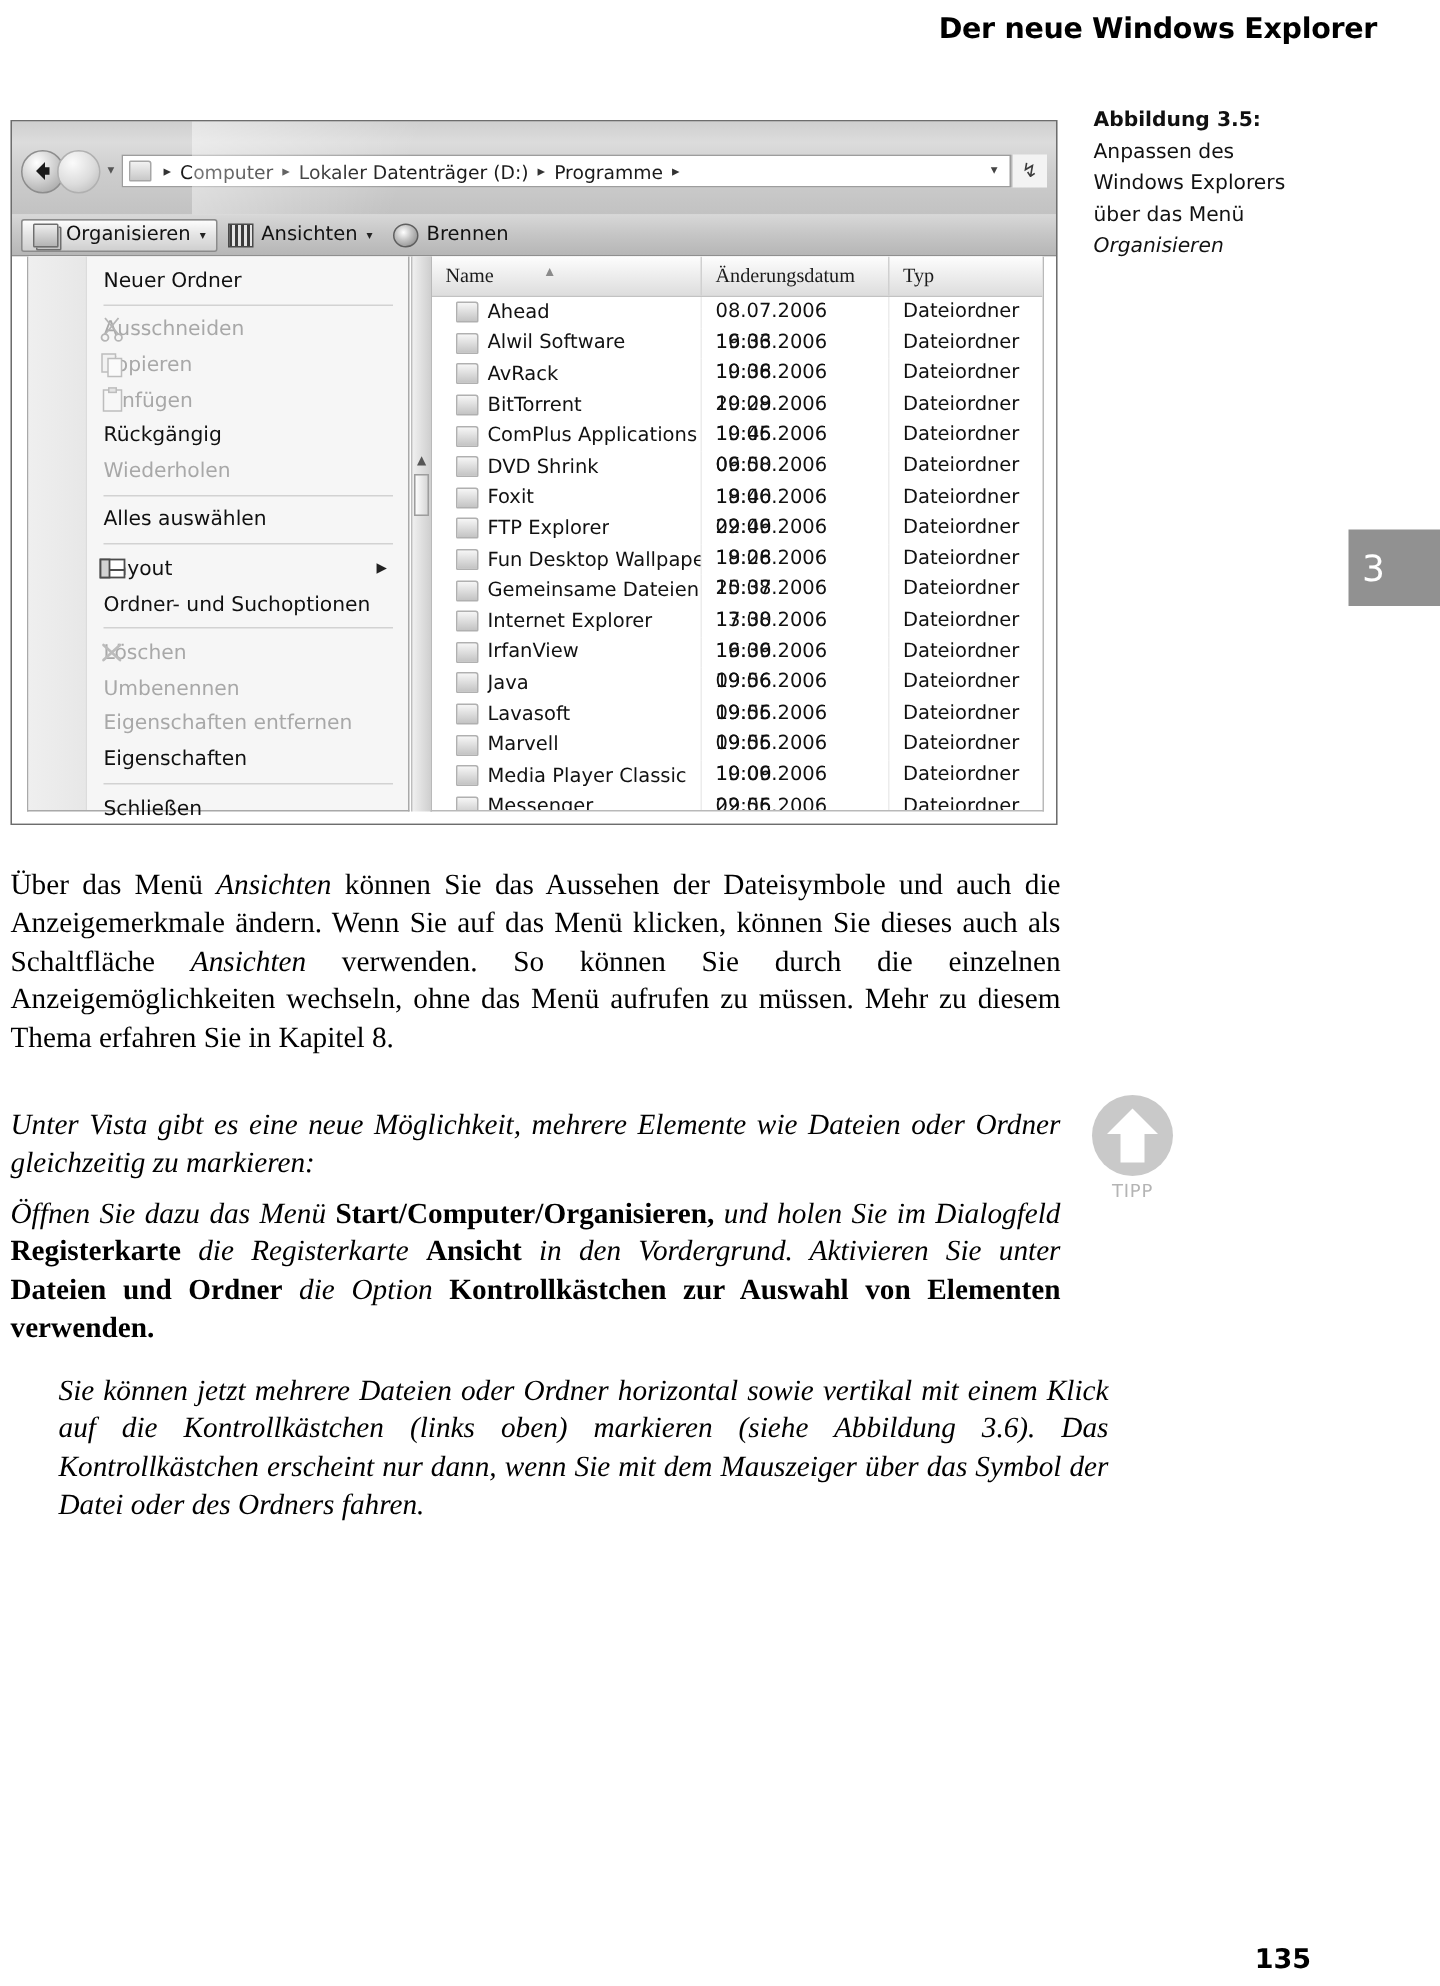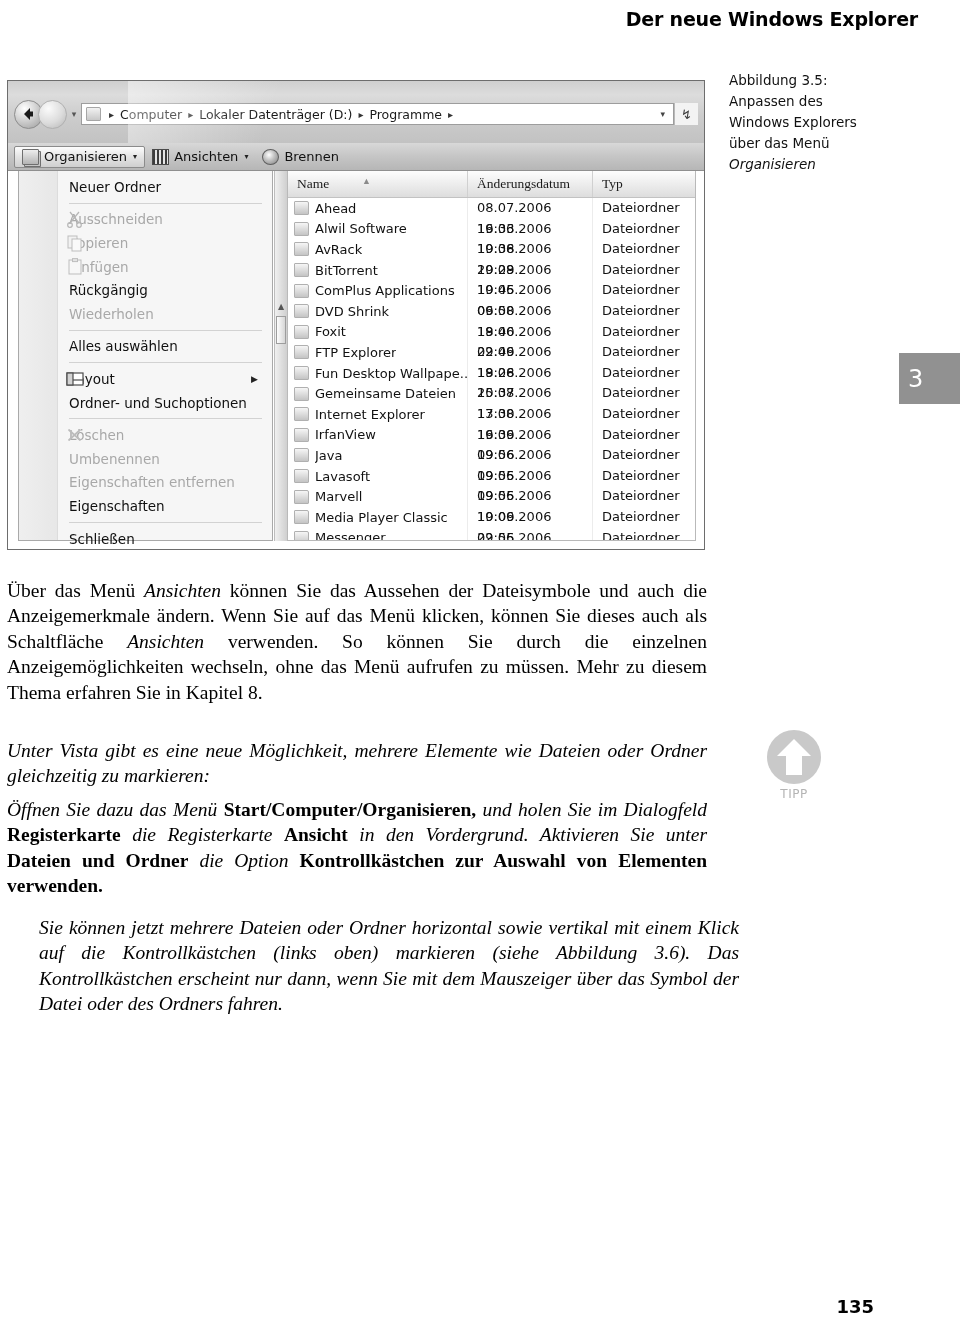--- a/index.html
+++ b/index.html
@@ -26,26 +26,26 @@
     display:flex;align-items:center;justify-content:flex-start;
     padding-left:9px;box-sizing:border-box;
   }
 
   
   .caption{
     position:absolute;left:729px;top:70px;width:225px;
     font-family:"DejaVu Sans", sans-serif;
     font-size:13.5px;line-height:21px;color:#111;
   }
-  .caption .cap-title{font-weight:normal;}
+  .caption .cap-title{font-weight:bold;}
   .caption .cap-italic{font-style:italic;}
 
   
   .tipp{
-    position:absolute;left:759px;top:730px;width:70px;text-align:center;
+    position:absolute;left:720px;top:730px;width:70px;text-align:center;
   }
   .tipp .circle{
     width:54px;height:54px;border-radius:50%;background:#c9c9c9;
     margin:0 auto;position:relative;
   }
   .tipp .arrow{
     position:absolute;left:50%;top:7px;transform:translateX(-50%);
     width:40px;height:40px;
   }
   .tipp .tipp-label{
@@ -216,21 +216,21 @@
   }
   .lh.c-name{width:180px;position:relative;}
   .lh.c-date{width:125px;}
   .lh.c-type{width:auto;flex:1;border-right:none;}
   .sort-mark{
     position:absolute;left:74px;top:-3px;font-size:9px;color:#8a8a8a;
   }
   .row{
     display:flex;height:20.6px;align-items:center;font-size:13px;color:#111;
   }
-  .c1{width:180px;display:flex;align-items:center;padding-left:6px;box-sizing:border-box;
+  .c1{width:180px;display:flex;align-items:center;padding-left:16px;box-sizing:border-box;
       border-right:1px solid #ececec;height:20.6px;}
   .c2{width:125px;padding-left:9px;box-sizing:border-box;border-right:1px solid #ececec;height:20.6px;line-height:20.6px;}
   .c3{flex:1;padding-left:9px;box-sizing:border-box;height:20.6px;line-height:20.6px;}
   .folder-ico{
     width:13px;height:12px;margin-right:6px;flex:0 0 auto;
     background:linear-gradient(180deg,#f6f6f6 0%,#e2e2e2 40%,#c4c4c4 100%);
     border:1px solid #b0b0b0;border-radius:1px 2px 1px 1px;
   }
   .name-txt{white-space:nowrap;overflow:hidden;}
 

